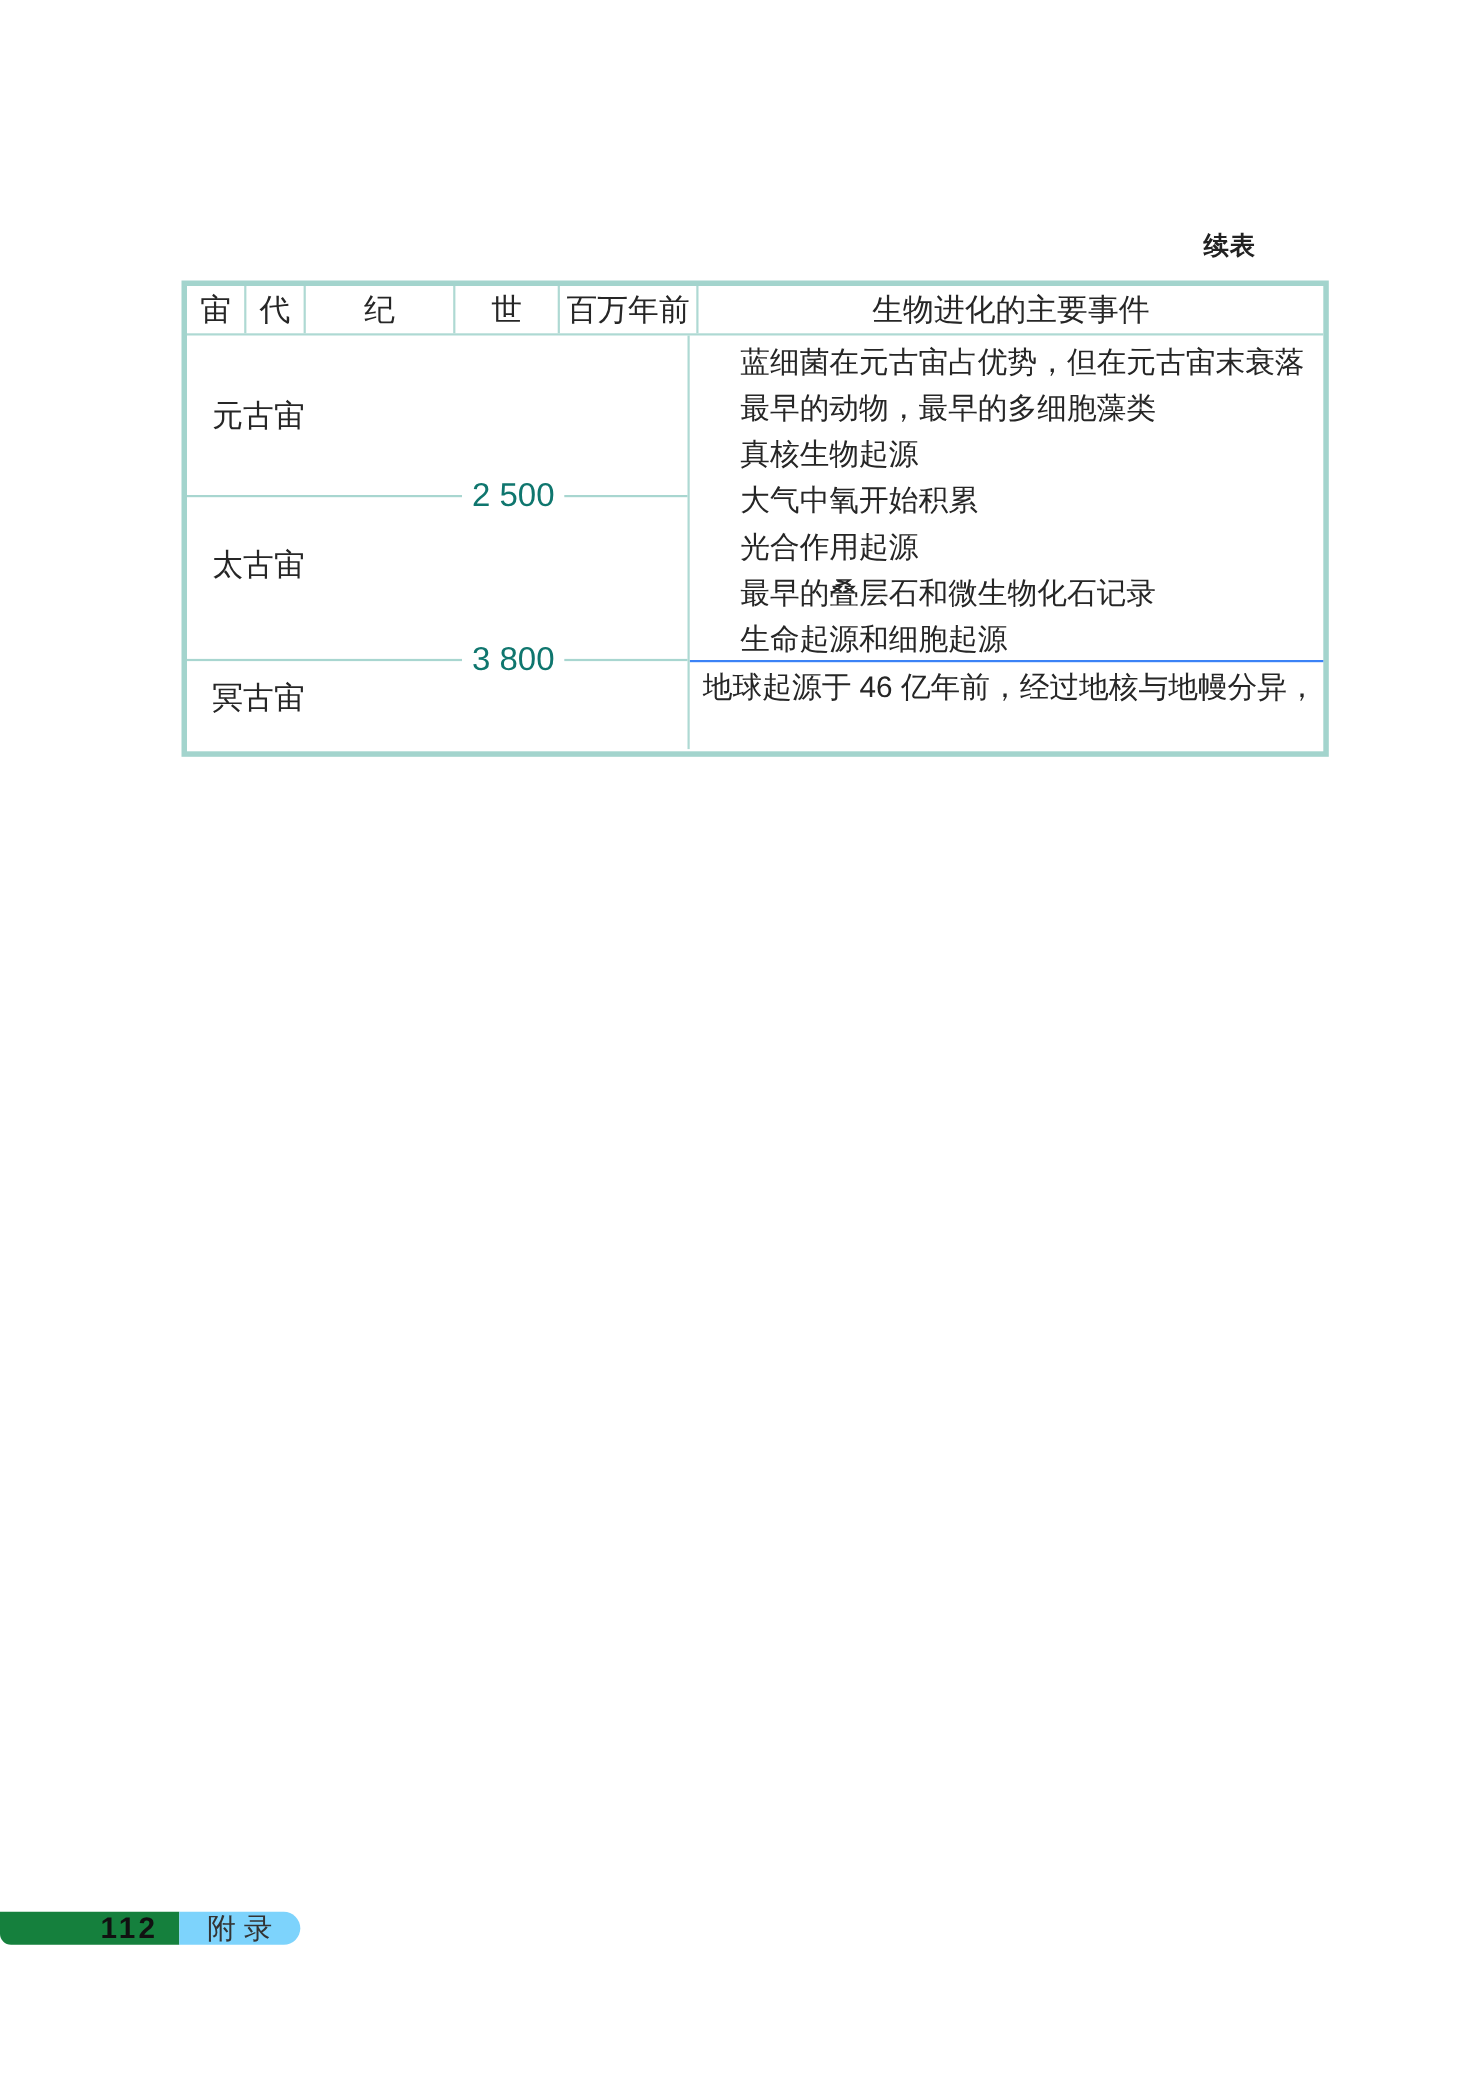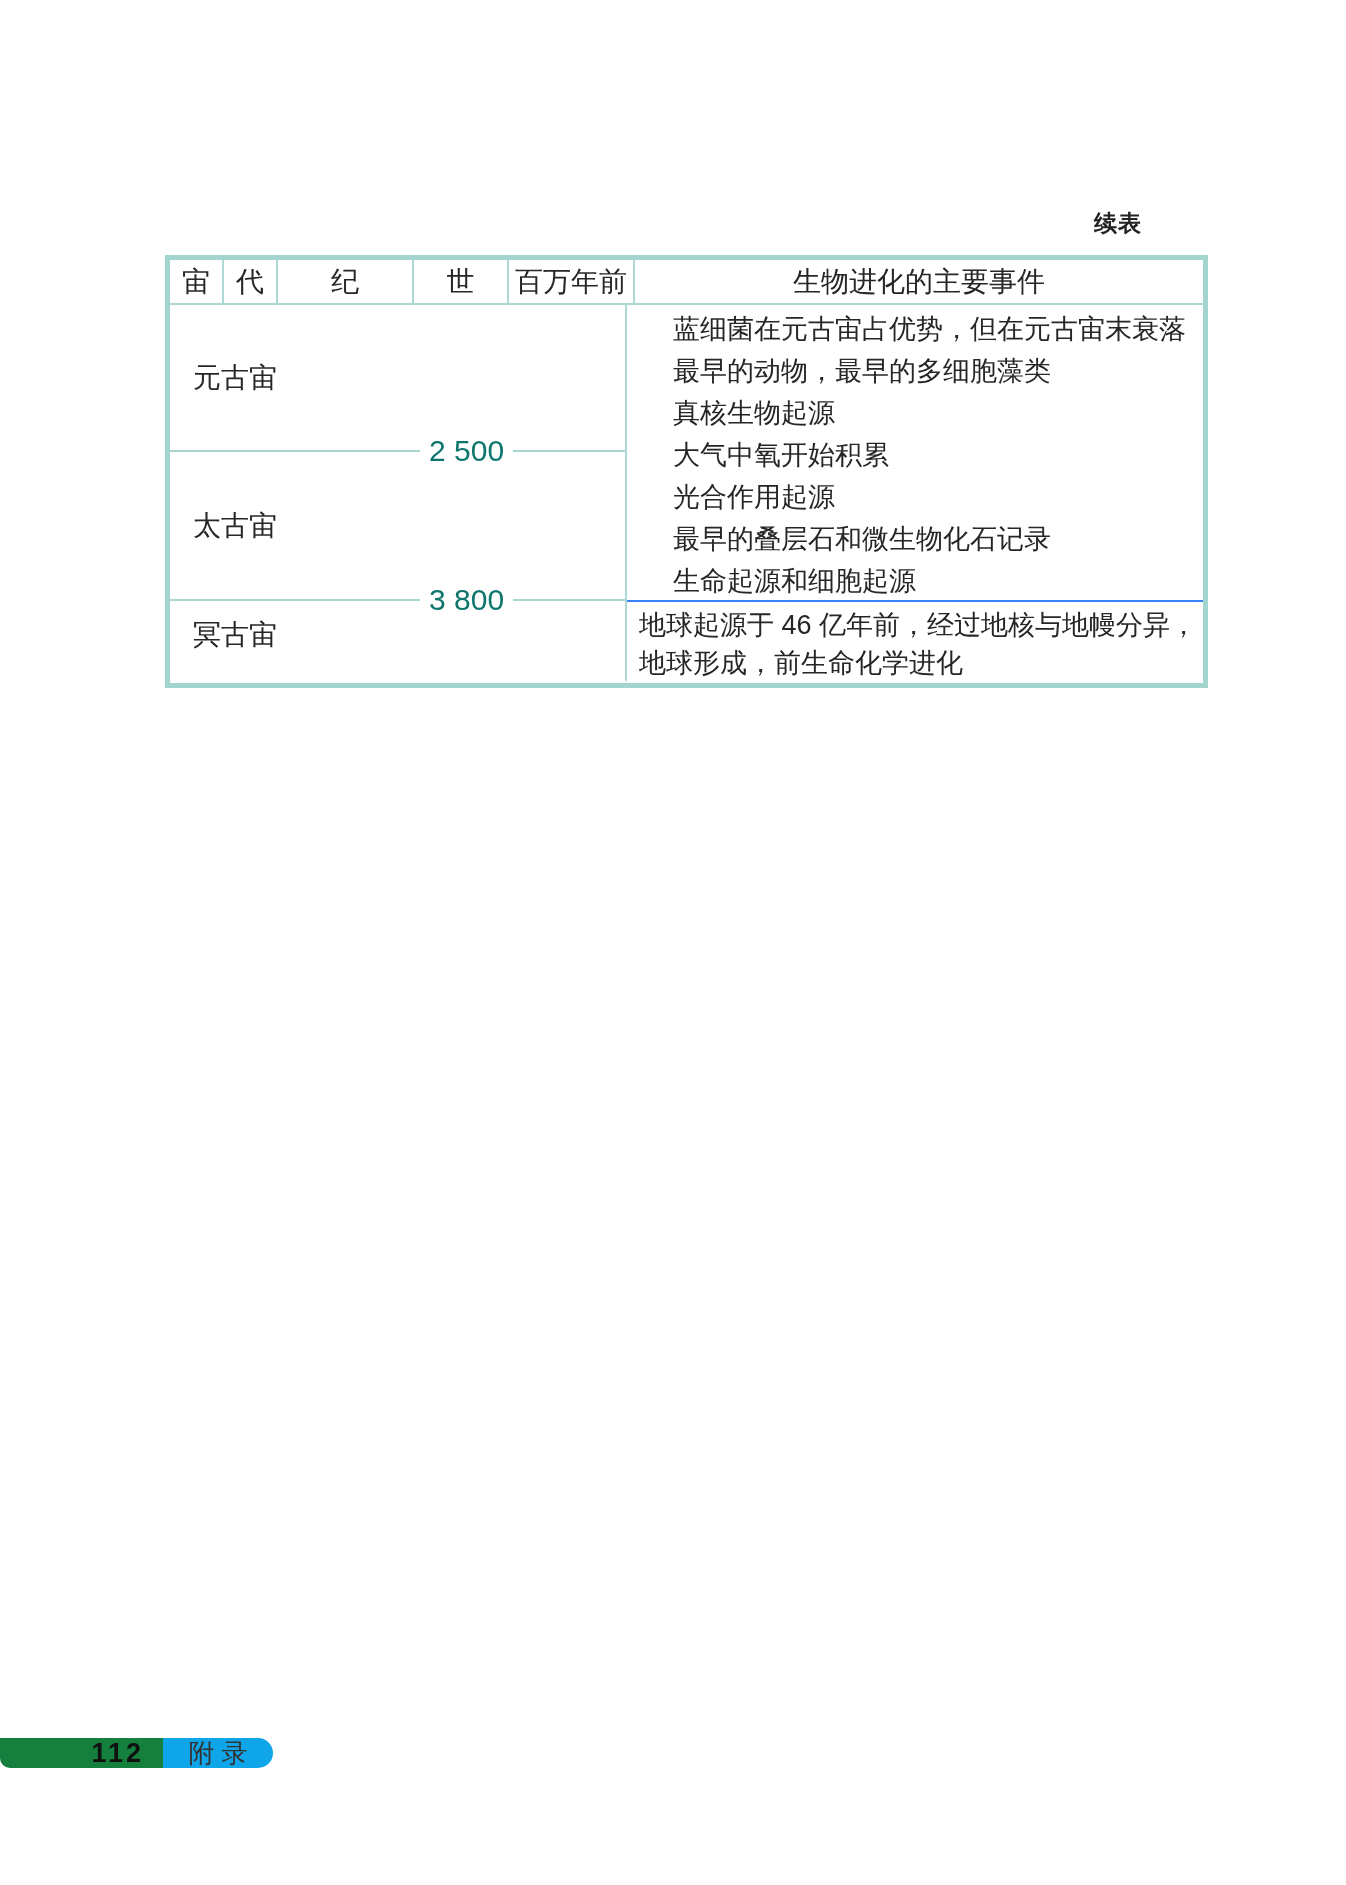--- a/index.html
+++ b/index.html
@@ -35,21 +35,21 @@
   .th.c4 { width:95px; }
   .th.c5 { width:126px;text-align:center; }
   .th.c6 { flex:1; border-right:none; }
 
   .tbody { display:flex; height:376px; }
 
   
   .left-pane { width:465px; position:relative; border-right:2px solid #aed9d3; }
   .eon-row { position:absolute; left:0; right:0; display:flex; align-items:center; padding-left:23px; font-size:28px; color:#262626; }
   .eon-row.r1 { top:0;     height:146px; }
-  .eon-row.r2 { top:146px; height:149px; }
+  .eon-row.r2 { top:134px; height:149px; }
   .eon-row.r3 { top:289px; height:81px;  }
 
   .boundary { position:absolute; left:0; right:0; height:34px; display:flex; align-items:center; transform:translateY(-50%); }
   .boundary.b1 { top:146px; }
   .boundary.b2 { top:295px; }
   .b-line-l { width:250px; height:2px; background:#a8d6d0; }
   .b-line-r { flex:1; height:2px; background:#a8d6d0; }
   .b-num {
     font-family:Liberation Sans, sans-serif;
     font-size:30px; color:#0f766e; padding:0 9px; white-space:nowrap;
@@ -66,21 +66,21 @@
   
   .footer-banner { position:absolute; left:0; top:1738px; height:30px; display:flex; }
   .pn-box {
     width:163px; height:30px; background:#15803d;
     border-radius:0 0 0 10px;
     display:flex; align-items:center; justify-content:flex-end;
     padding-right:19px;
   }
   .pn-text { font-size:27px; font-weight:bold; color:#111; letter-spacing:3px; }
   .section-box {
-    width:110px; height:30px; background:#0ea5e9;
+    width:110px; height:30px; background:#7dd3fc;
     border-radius:0 15px 15px 0;
     display:flex; align-items:center; justify-content:center;
   }
   .section-text {
     font-family:"Liberation Serif","DejaVu Serif",serif;
     font-size:26px; color:#333; letter-spacing:7px; padding-left:7px;
   }
 </style>
 </head>
 <body>
@@ -123,21 +123,20 @@
         <div class="ev-line">蓝细菌在元古宙占优势，但在元古宙末衰落</div>
         <div class="ev-line">最早的动物，最早的多细胞藻类</div>
         <div class="ev-line">真核生物起源</div>
         <div class="ev-line">大气中氧开始积累</div>
         <div class="ev-line">光合作用起源</div>
         <div class="ev-line">最早的叠层石和微生物化石记录</div>
         <div class="ev-line">生命起源和细胞起源</div>
       </div>
       <div class="events-cell e2">
         <div class="ev-line">地球起源于 46 亿年前，经过地核与地幔分异，</div>
-        <div class="ev-line">地球形成，前生命化学进化</div>
       </div>
     </div>
 
   </div>
 </div>
 
 <div class="footer-banner">
   <div class="pn-box">
     <span class="pn-text">112</span>
   </div>

